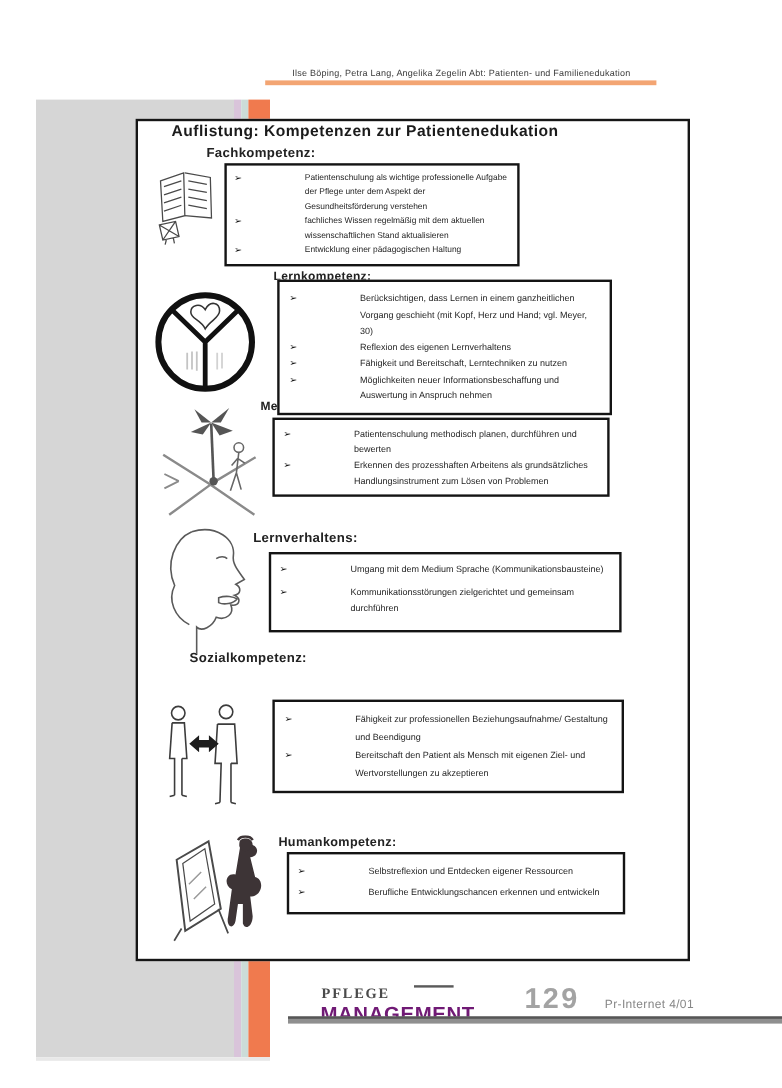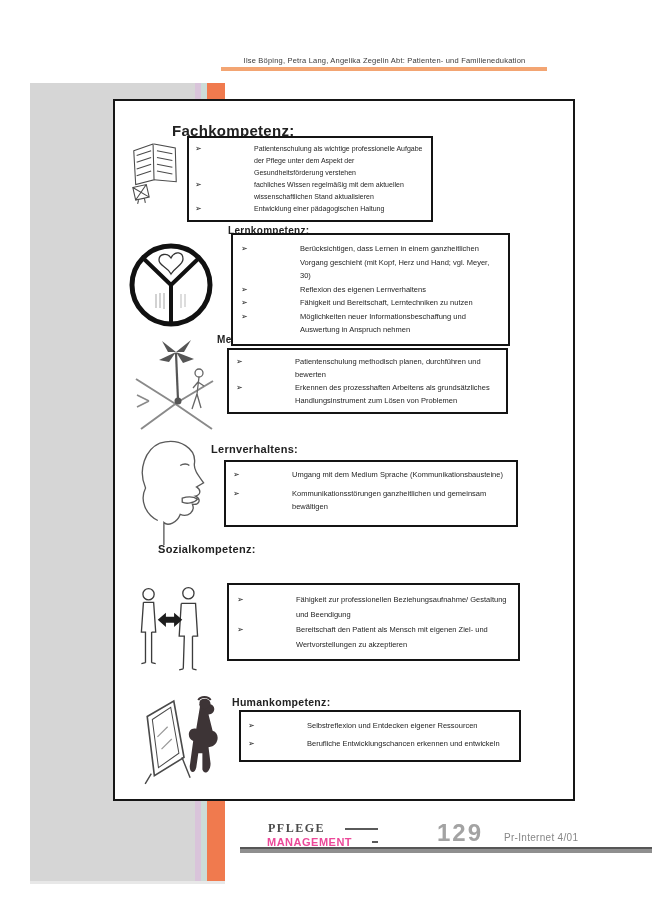--- a/index.html
+++ b/index.html
@@ -18,21 +18,21 @@
   .byline{position:absolute;left:222px;top:56px;width:325px;font-size:7.5px;letter-spacing:0.2px;
     color:#3a3a3a;text-align:center;white-space:nowrap;}
   .byline-bar{position:absolute;left:221px;top:67px;width:326px;height:4px;background:#f3a573;}
 
   
   .content-box{position:absolute;left:113px;top:99px;width:458px;height:698px;background:#ffffff;border:2px solid #161616;}
 
   .page-title{position:absolute;left:143px;top:101px;font-size:13px;font-weight:bold;letter-spacing:0.4px;color:#1b1b1b;}
 
   .s-label{position:absolute;font-weight:bold;color:#222;letter-spacing:0.3px;}
-  #lbl-fach{left:172px;top:122px;font-size:15px;}
+  #lbl-fach{left:172px;top:122px;font-size:11px;}
   #lbl-lern{left:228px;top:213px;font-size:10px;margin-top:12px;}
   #lbl-meth{left:217px;top:334px;font-size:10px;}
   #lbl-sprach{left:211px;top:443px;font-size:11px;}
   #lbl-sozial{left:158px;top:543px;font-size:11px;}
   #lbl-human{left:232px;top:696px;font-size:10.5px;}
 
   .bullet-box{position:absolute;background:#fff;border:2px solid #141414;box-sizing:border-box;}
   #box-fach{left:187px;top:136px;width:246px;padding:5px 6px;font-size:7px;line-height:12px;}
   #box-lern{left:231px;top:233px;width:279px;padding:7px 8px;font-size:7.5px;line-height:13.5px;}
   #box-meth{left:227px;top:348px;width:281px;padding:5px 7px;font-size:7.5px;line-height:13px;}
@@ -49,23 +49,23 @@
   .sketch{position:absolute;}
   #svg-fach{left:127px;top:137px;}
   #svg-lern{left:126px;top:236px;}
   #svg-meth{left:132px;top:337px;}
   #svg-sprach{left:123px;top:437px;}
   #svg-sozial{left:135px;top:583px;}
   #svg-human{left:137px;top:696px;}
 
   
   .footer-logo{position:absolute;left:246px;top:821px;width:132px;}
-  .logo-row{display:flex;align-items:center;gap:20px;}
+  .logo-row{display:flex;gap:20px;}
   .logo-top{font-family:"Liberation Serif",serif;font-weight:bold;font-size:12px;letter-spacing:1.5px;color:#4a4a4a;margin-left:22px;}
-  .logo-bottom{font-weight:bold;font-size:11px;letter-spacing:0.5px;color:#ec4899;padding-left:21px;}
+  .logo-bottom{font-weight:bold;font-size:17px;letter-spacing:0.5px;color:#701a75;padding-left:21px;}
   .logo-rule{flex:1;height:2px;background:#5a5a5a;}
   .footer-rule{position:absolute;left:240px;top:847px;width:412px;height:4px;background:#8f8f8f;border-top:2px solid #565656;}
   .page-number{position:absolute;left:392px;top:819px;font-size:24px;font-weight:bold;letter-spacing:2px;color:#a3a3a3;margin-left:45px;}
   .issue{position:absolute;left:504px;top:832px;font-size:10px;font-weight:normal;letter-spacing:0.3px;color:#878787;}
 
   svg{display:block;}
 </style>
 </head>
 <body>
 
@@ -75,20 +75,21 @@
   <div class="strip-lavender"></div>
   <div class="strip-teal"></div>
   <div class="strip-orange"></div>
   <div class="panel-shadow"></div>
 
   <div class="byline">Ilse Böping, Petra Lang, Angelika Zegelin Abt: Patienten- und Familienedukation</div>
   <div class="byline-bar"></div>
 
   <div class="content-box"></div>
 
+  <div class="page-title">Auflistung: Kompetenzen zur Patientenedukation</div>
 
   <div class="s-label" id="lbl-fach">Fachkompetenz:</div>
   <div class="s-label" id="lbl-lern">Lernkompetenz:</div>
   <div class="s-label" id="lbl-meth">Methodenkompetenz:</div>
   <div class="s-label" id="lbl-sprach">Lernverhaltens:</div>
   <div class="s-label" id="lbl-sozial">Sozialkompetenz:</div>
   <div class="s-label" id="lbl-human">Humankompetenz:</div>
 
   <div class="sketch" id="svg-fach">
     <svg width="56" height="70" viewBox="0 0 58 68" fill="none" stroke="#4a4a4a" stroke-width="1.1">
@@ -201,21 +202,21 @@
     </div>
   </div>
 
   <div class="bullet-box" id="box-sprach">
     <div class="item">
       <span class="arrow">➢</span>
       <span class="itext">Umgang mit dem Medium Sprache (Kommunikationsbausteine)</span>
     </div>
     <div class="item">
       <span class="arrow">➢</span>
-      <span class="itext">Kommunikationsstörungen ganzheitlichen und gemeinsam bewältigen</span>
+      <span class="itext">Kommunikationsstörungen zielgerichtet und gemeinsam durchführen</span>
     </div>
   </div>
 
   <div class="bullet-box" id="box-sozial">
     <div class="item">
       <span class="arrow">➢</span>
       <span class="itext">Fähigkeit zur professionellen Beziehungsaufnahme/ Gestaltung und Beendigung</span>
     </div>
     <div class="item">
       <span class="arrow">➢</span>

